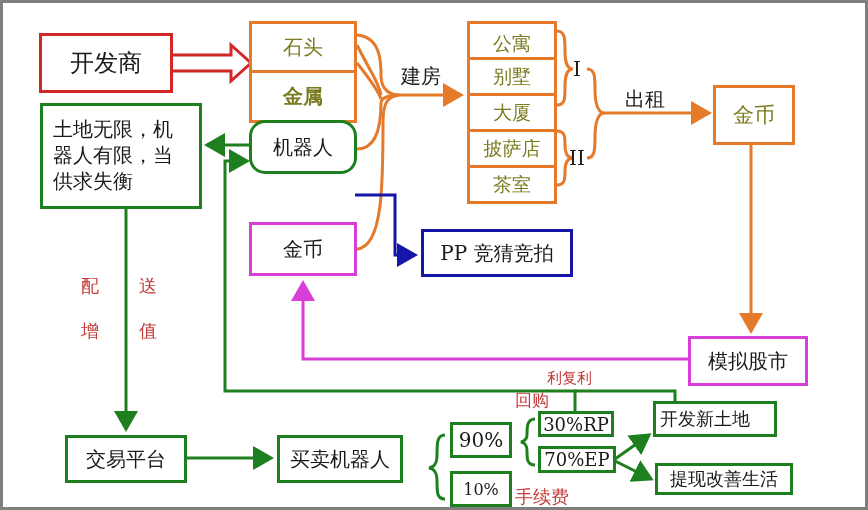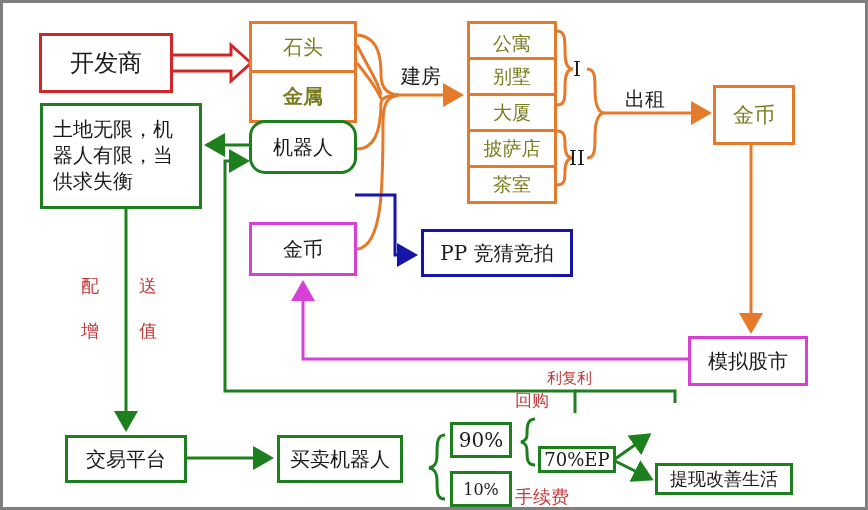--- a/index.html
+++ b/index.html
@@ -157,24 +157,30 @@
   </div>
 
   <div class="box green" style="left:447px;top:419px;width:62px;height:36px;font-size:20px;">
     <span>90%</span>
   </div>
   <div class="box green" style="left:447px;top:468px;width:62px;height:36px;font-size:16px;">
     <span>10%</span>
   </div>
   <div class="label redlabel" style="left:512px;top:482px;">手续费</div>
 
+  <div class="box green" style="left:535px;top:408px;width:76px;height:26px;font-size:18px;">
+    <span>30%RP</span>
+  </div>
   <div class="box green" style="left:535px;top:443px;width:78px;height:27px;font-size:18px;">
     <span>70%EP</span>
   </div>
 
   <div class="label redlabel" style="left:512px;top:386px;font-size:17px;">回购</div>
   <div class="label redlabel" style="left:544px;top:366px;font-size:15px;text-align:center;">利复利</div>
 
+  <div class="box green sans" style="left:650px;top:398px;width:124px;height:36px;font-size:18px;justify-content:flex-start;padding-left:4px;">
+    <span>开发新土地</span>
+  </div>
   <div class="box green sans" style="left:652px;top:460px;width:138px;height:32px;font-size:18px;">
     <span>提现改善生活</span>
   </div>
 
 </div>
 
 </body></html>

